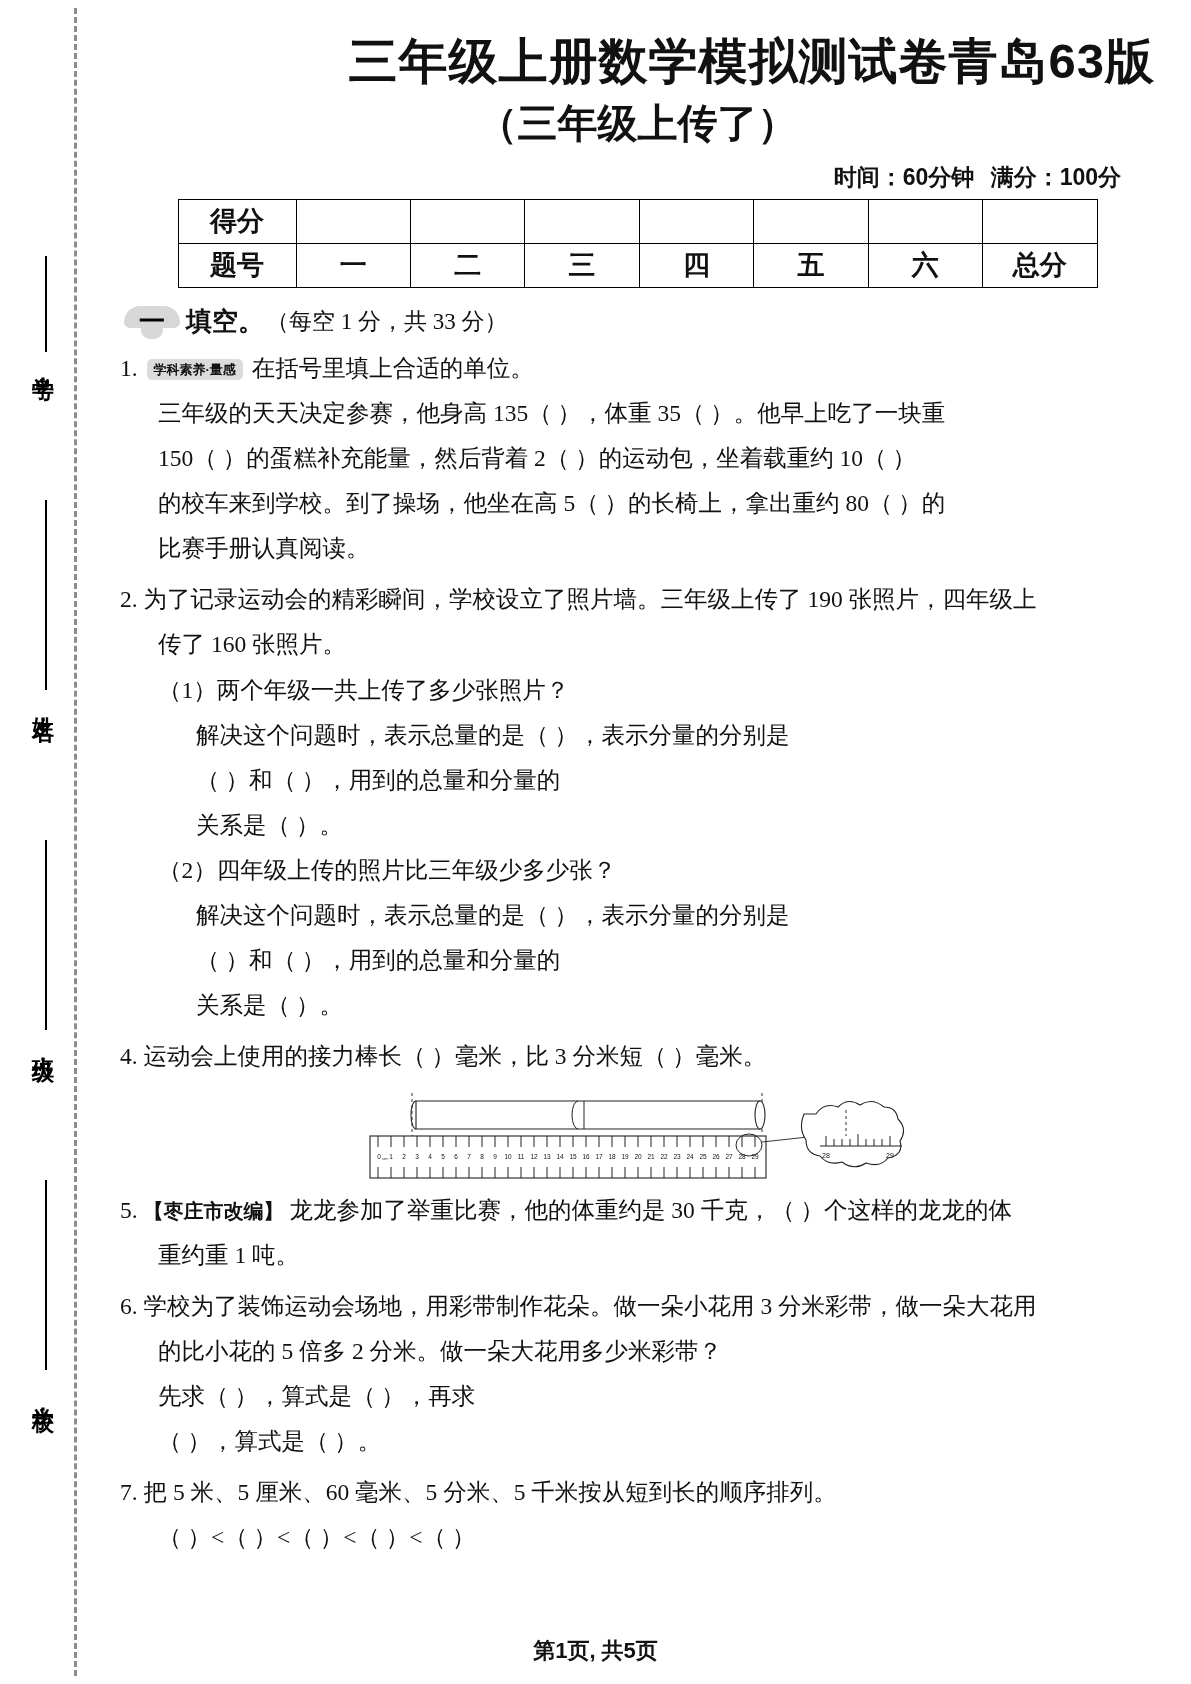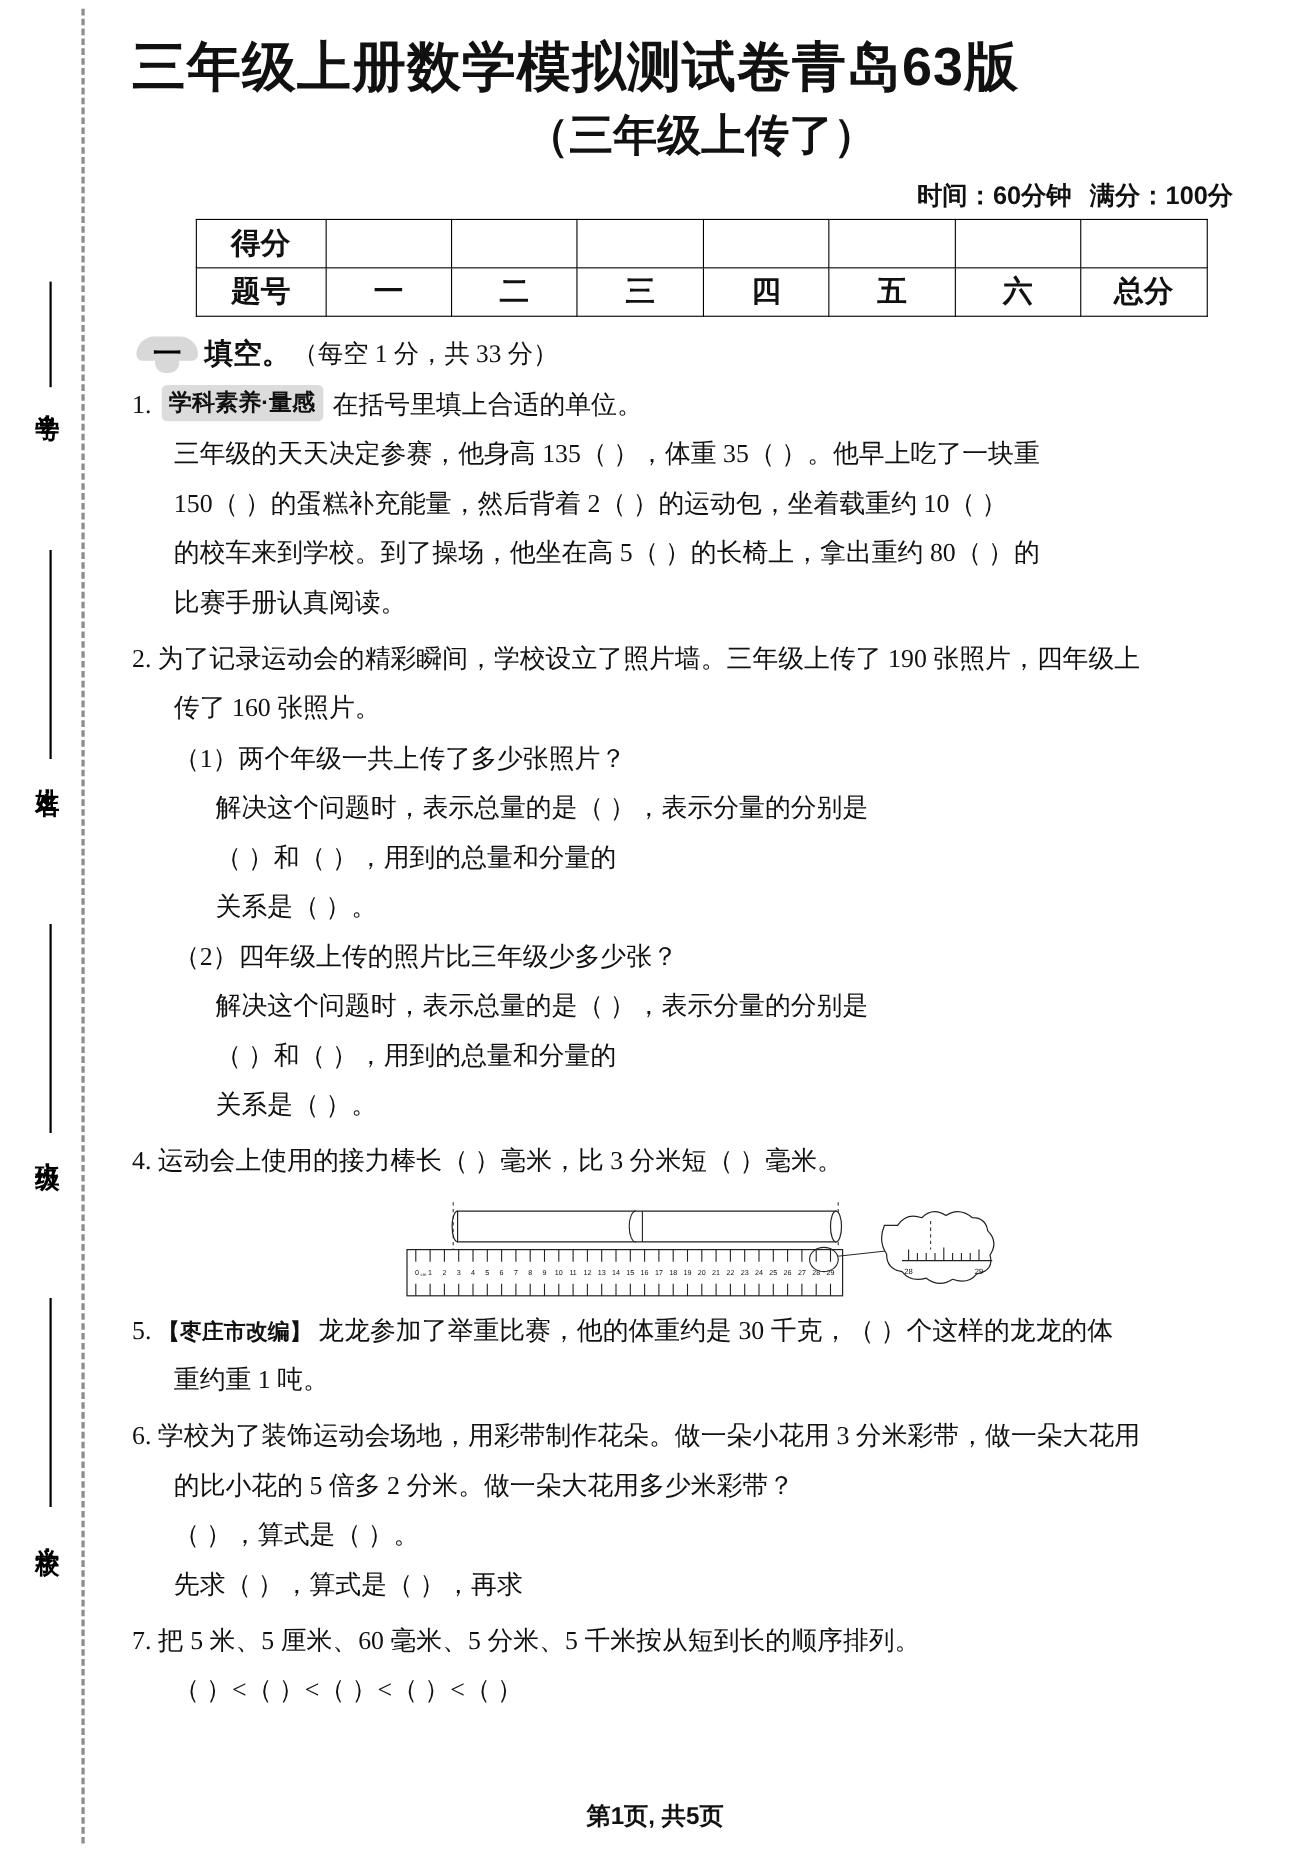--- a/index.html
+++ b/index.html
@@ -40,21 +40,21 @@
 
   
   #page{
     position:absolute; left:92px; top:0;
     width:1099px; height:1684px;
     padding:18px 36px 0 28px;
   }
 
   
   .doc-title{
-    text-align:left;
+    text-align:right;
     font-family:"Liberation Sans","DejaVu Sans",sans-serif;
     font-weight:700;
     font-size:49px;
     line-height:1.22;
     letter-spacing:1px;
     margin:14px 0 0 0;
     white-space:nowrap;
   }
   .doc-subtitle{
     text-align:center;
@@ -143,21 +143,21 @@
   .q-line{ white-space:nowrap; }
   .q-num{ }
   .indent1{ padding-left:38px; }
   .indent2{ padding-left:76px; }
 
   .tag{
     display:inline-block;
     background:#dcdcdc;
     border-radius:5px;
     padding:1px 7px;
-    font-size:21px;
+    font-size:13px;
     font-weight:700;
     font-family:"Liberation Sans","DejaVu Sans",sans-serif;
     line-height:1.5;
     vertical-align:2px;
     margin:0 3px;
     white-space:nowrap;
   }
   .tag-plain{
     display:inline-block;
     font-weight:700;
@@ -430,22 +430,22 @@
     </div>
     <div class="q-line indent1">重约重 1 吨。</div>
   </div>
 
   <div class="q">
     <div class="q-line">
       <span class="q-num">6.</span>
       <span>学校为了装饰运动会场地，用彩带制作花朵。做一朵小花用 3 分米彩带，做一朵大花用</span>
     </div>
     <div class="q-line indent1">的比小花的 5 倍多 2 分米。做一朵大花用多少米彩带？</div>
+    <div class="q-line indent1">先求（                                 ），算式是（                             ），再求</div>
     <div class="q-line indent1">（                                  ），算式是（                         ）。</div>
-    <div class="q-line indent1">先求（                                 ），算式是（                             ），再求</div>
   </div>
 
   <div class="q">
     <div class="q-line">
       <span class="q-num">7.</span>
       <span>把 5 米、5 厘米、60 毫米、5 分米、5 千米按从短到长的顺序排列。</span>
     </div>
     <div class="q-line indent1">（              ）&lt;（              ）&lt;（              ）&lt;（              ）&lt;（              ）</div>
   </div>
 

